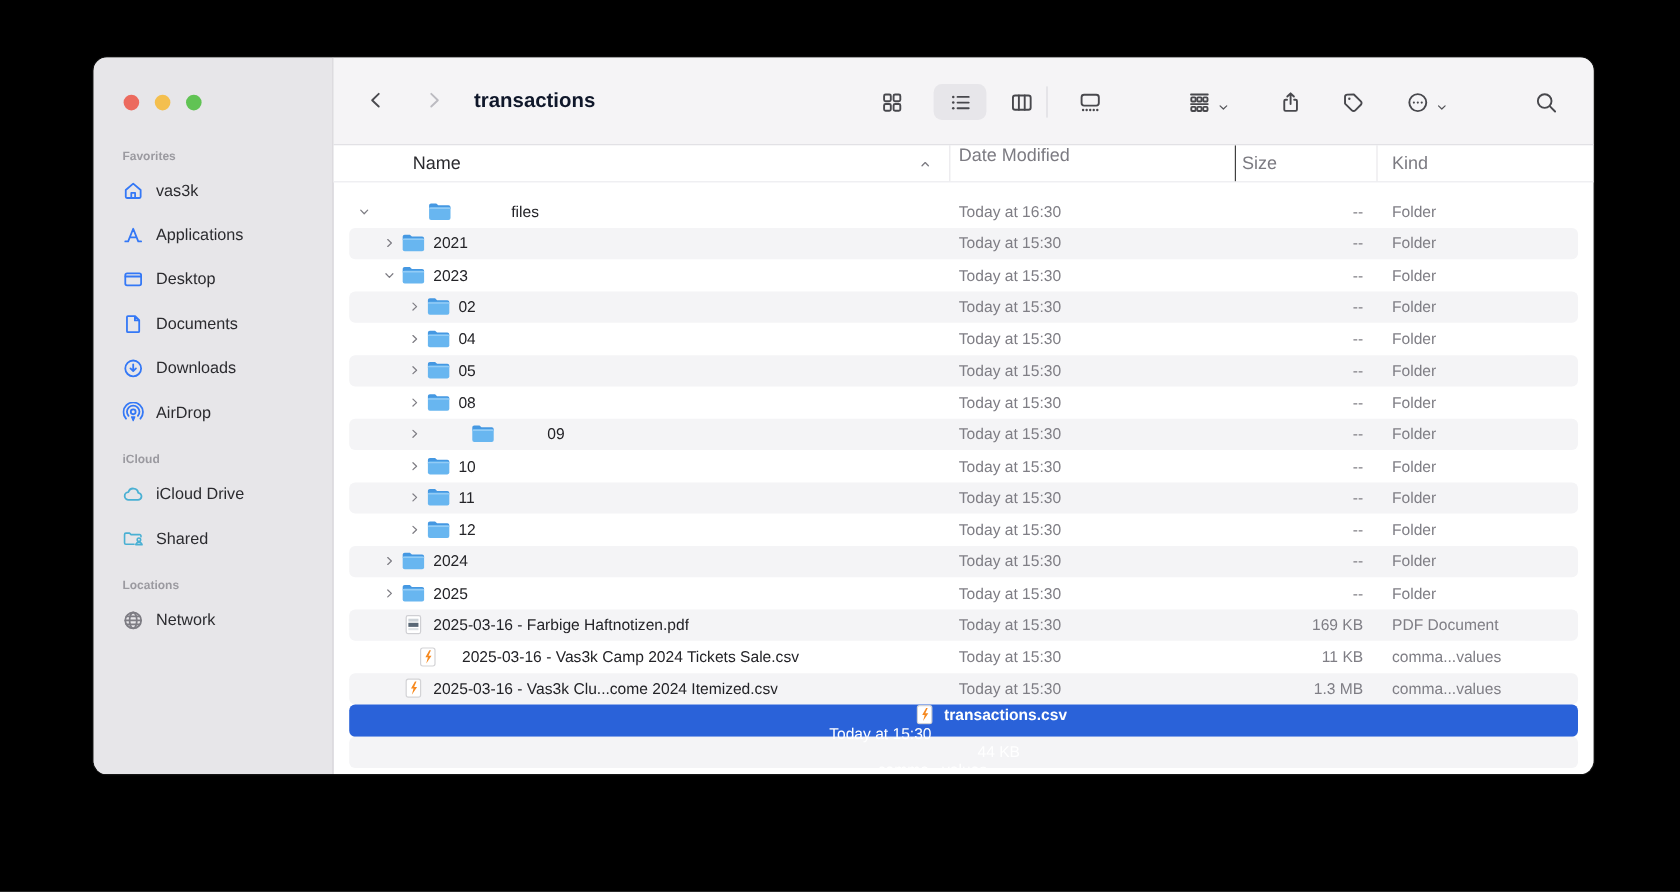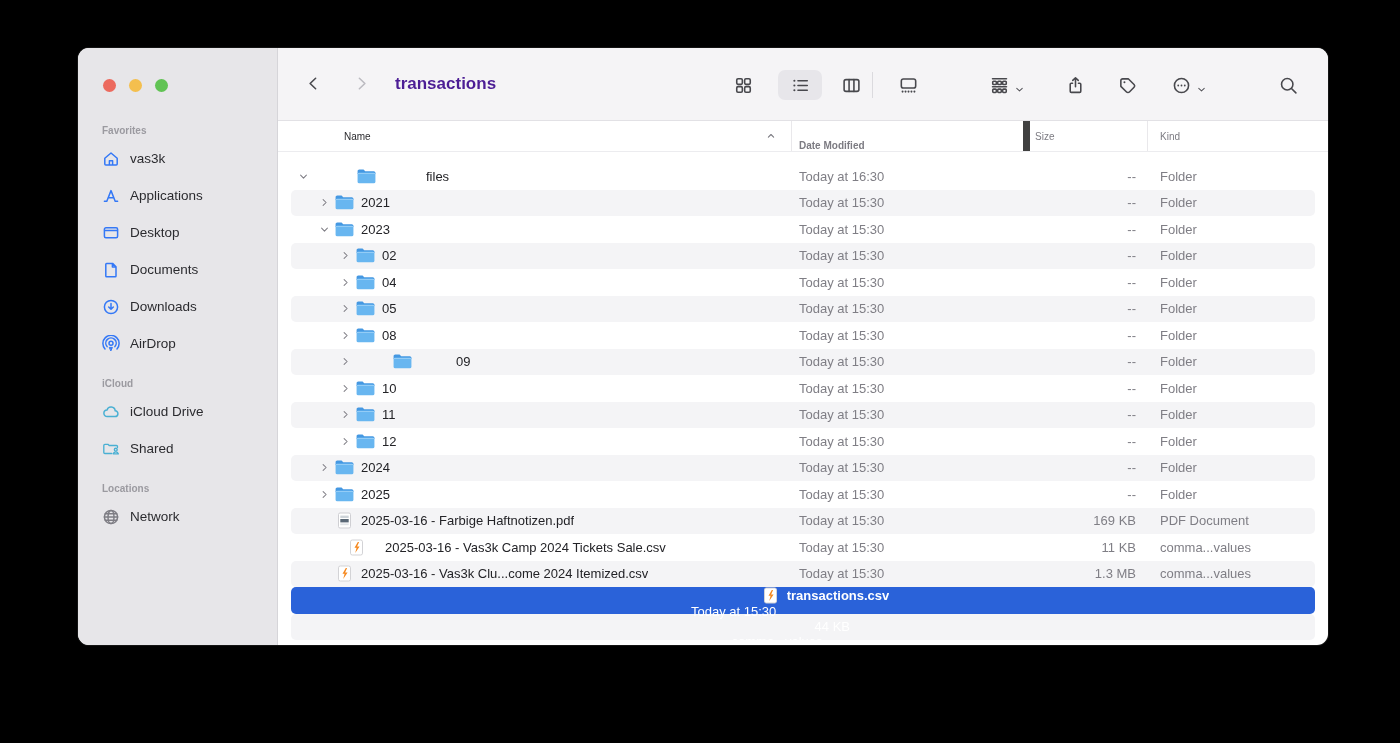--- a/index.html
+++ b/index.html
@@ -32,37 +32,37 @@
     border-bottom:1px solid #e2e1e5; }
   .tbtn { position:absolute; top:22px; width:44px; height:30px; border:none;
     background:transparent; border-radius:7px; display:flex; align-items:center;
     justify-content:center; color:#48484d; cursor:default; }
   .tbtn svg { width:19px; height:19px; }
   .tbtn.sel { background:#e7e6ea; }
   .tbtn .chev { width:11px; height:11px; margin-left:5px; color:#55555a; }
   .tb-back{left:13px;} .tb-back{color:#4a4a4f;}
   .tb-fwd{left:61px; color:#bcbbc1;}
   .ttitle { position:absolute; left:117px; top:26px; font-size:17px; font-weight:bold;
-    color:#4c1d95; }
+    color:#0f172a; }
   .tb-icon-view{left:443px;} .tb-list-view{left:500px;} .tb-column-view{left:551px;}
   .tb-gallery-view{left:605px; width:50px;}
   .tb-divider { position:absolute; left:594px; top:24px; width:1px; height:26px;
     background:#dbdade; }
   .tb-group{left:698px; width:62px;} .tb-share{left:775px;} .tb-tags{left:827px;}
   .tb-more{left:880px; width:62px;} .tb-search{left:988px;}
 
   
   .colhead { display:flex; align-items:center; height:31px; background:#fff;
-    border-bottom:1px solid #ececef; padding:0 13px; font-size:10px; color:#7c7b82; }
+    border-bottom:1px solid #ececef; padding:0 13px; font-size:15px; color:#7c7b82; }
   .ch-name { flex:1; display:flex; align-items:center; padding-left:53px;
     color:#2a2a2e; border-right:1px solid #e9e8eb; height:100%; }
   .ch-sort { margin-left:auto; margin-right:14px; width:12px; height:12px;
     color:#7c7b82; }
-  .ch-date { width:238px; padding-left:7px; border-right:7px solid #404040;
-    height:100%; display:flex; align-items:flex-end;font-weight:bold; }
+  .ch-date { width:238px; padding-left:7px; border-right:1px solid #404040;
+    height:100%; display:flex; align-items:flex-start; }
   .ch-size { width:118px; padding-left:5px; border-right:1px solid #e9e8eb;
     height:100%; display:flex; align-items:center; }
   .ch-kind { width:167px; padding-left:12px; height:100%; display:flex;
     align-items:center; }
 
   
   .list { padding:11px 13px 0; }
   .row { display:flex; align-items:center; height:26.5px; border-radius:5px;
     font-size:13px; color:#232327; }
   .row.shade { background:#f4f4f6; }

